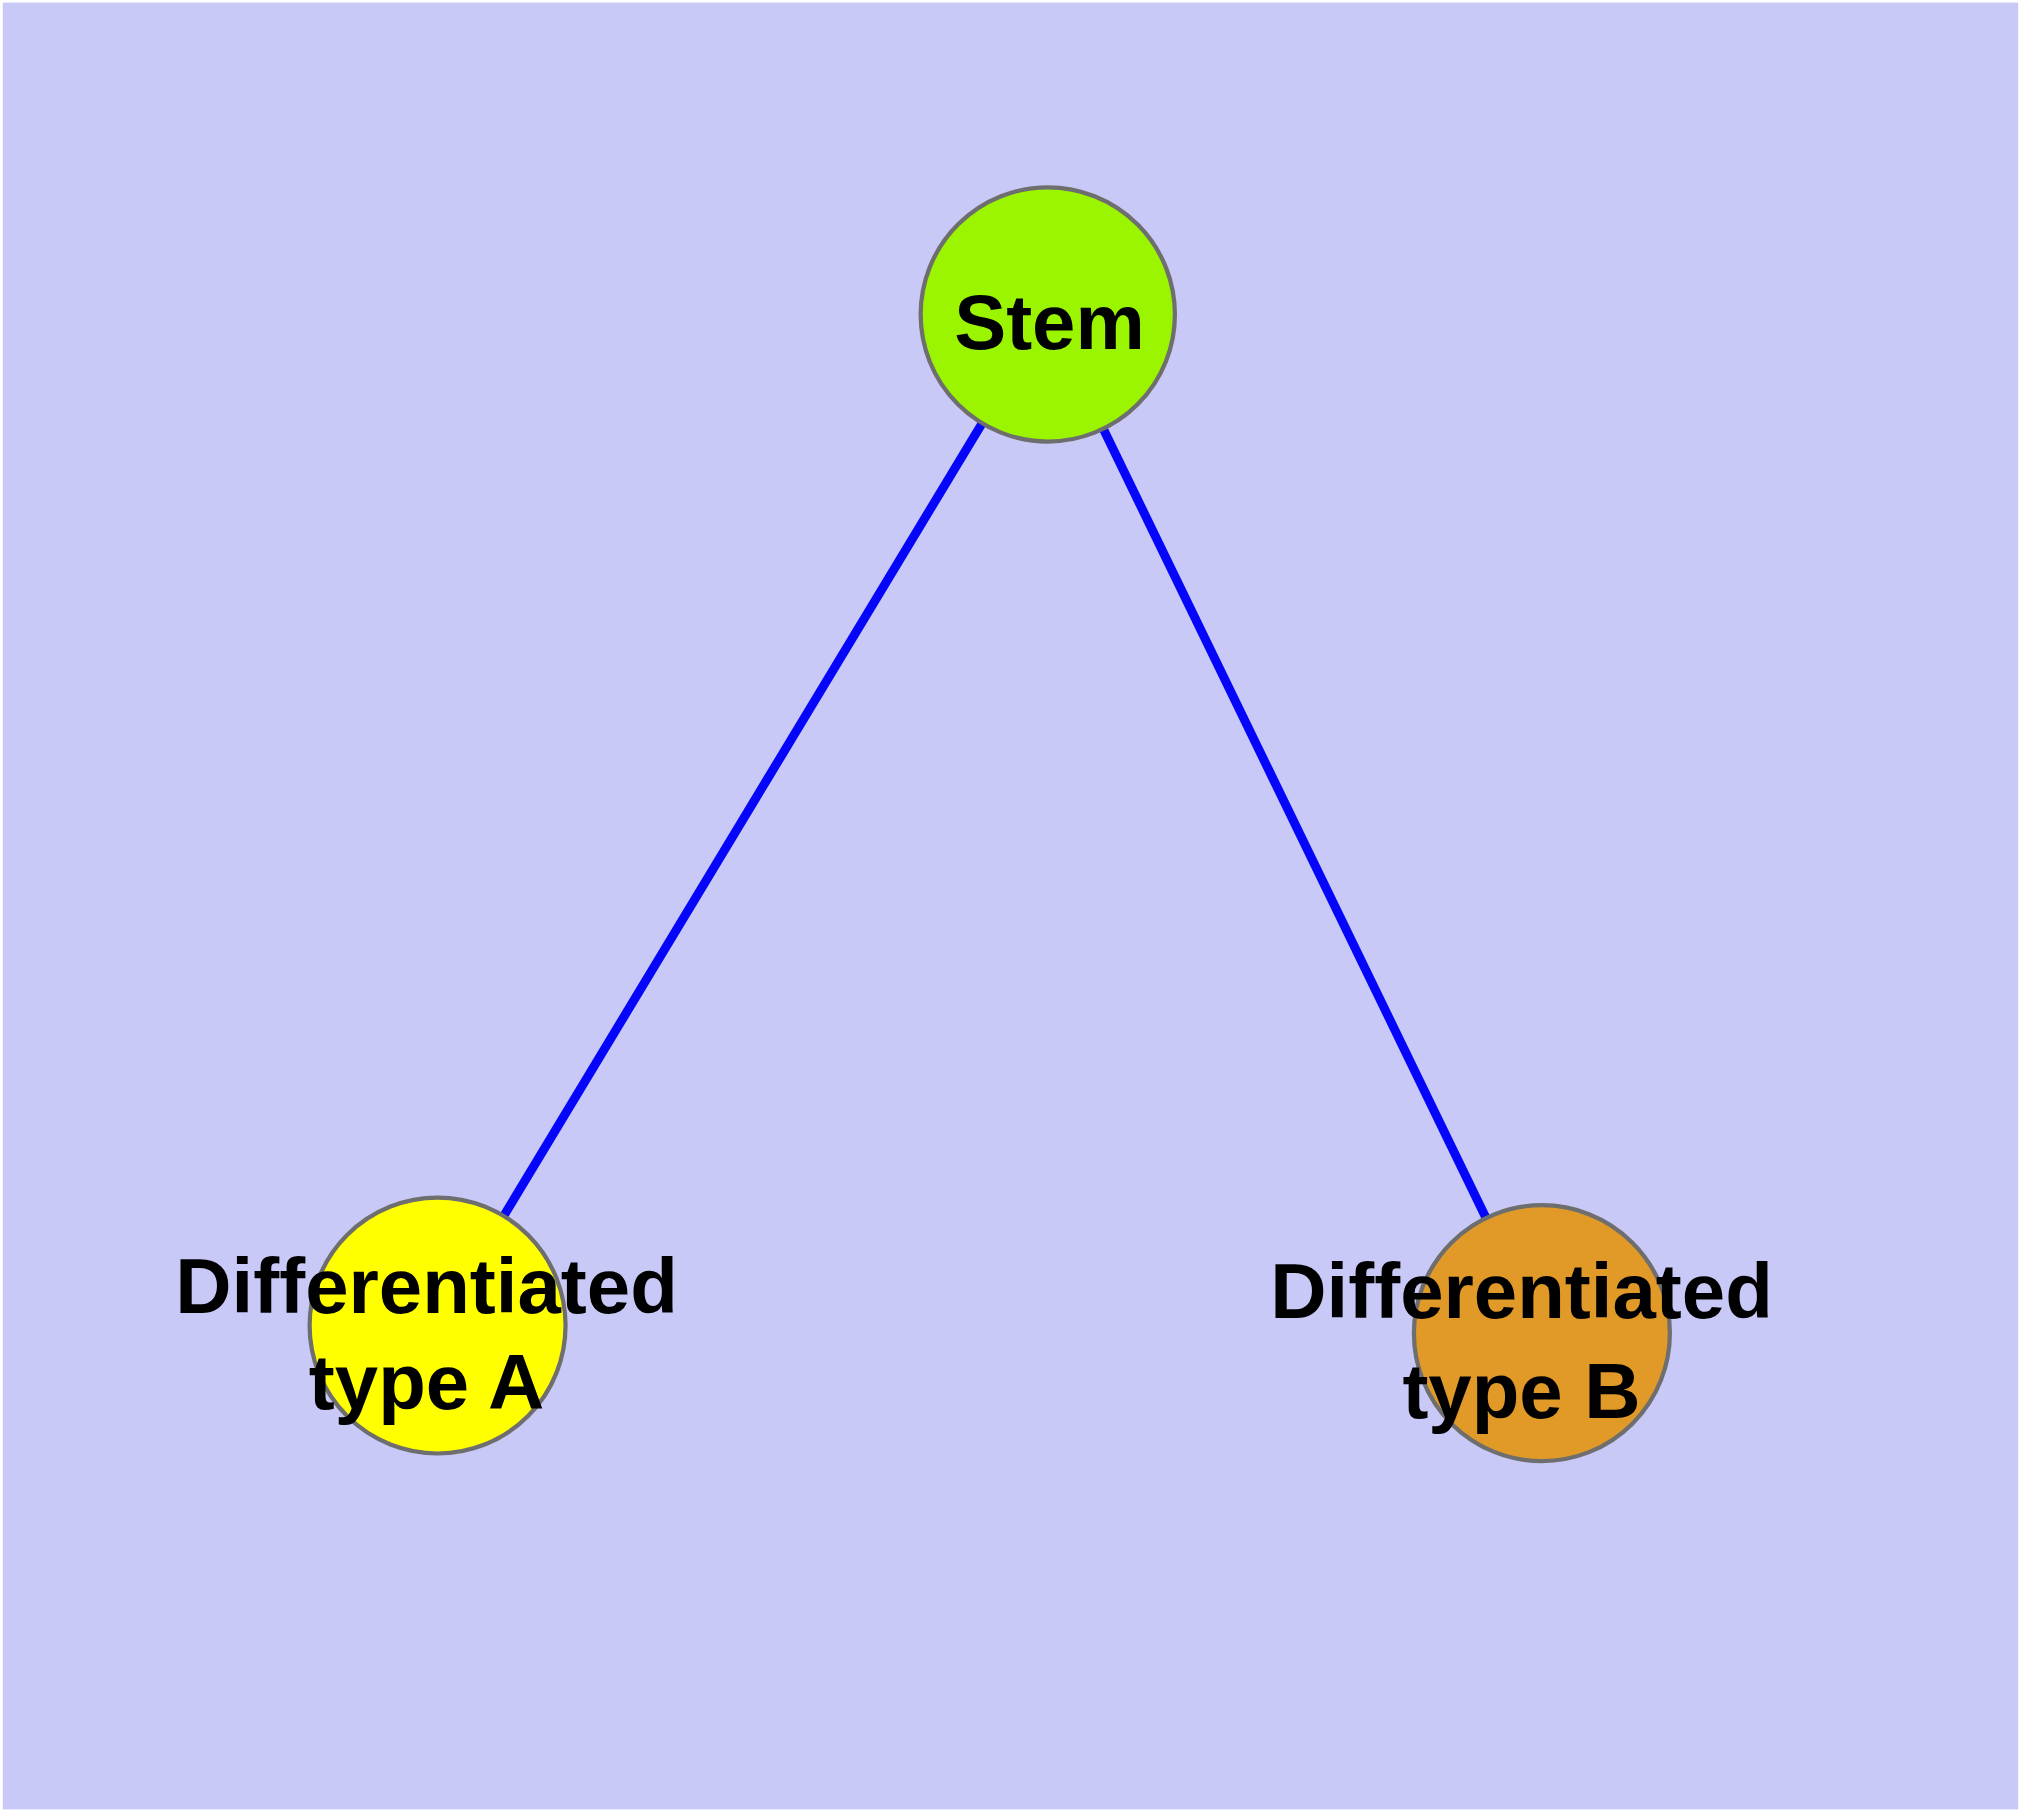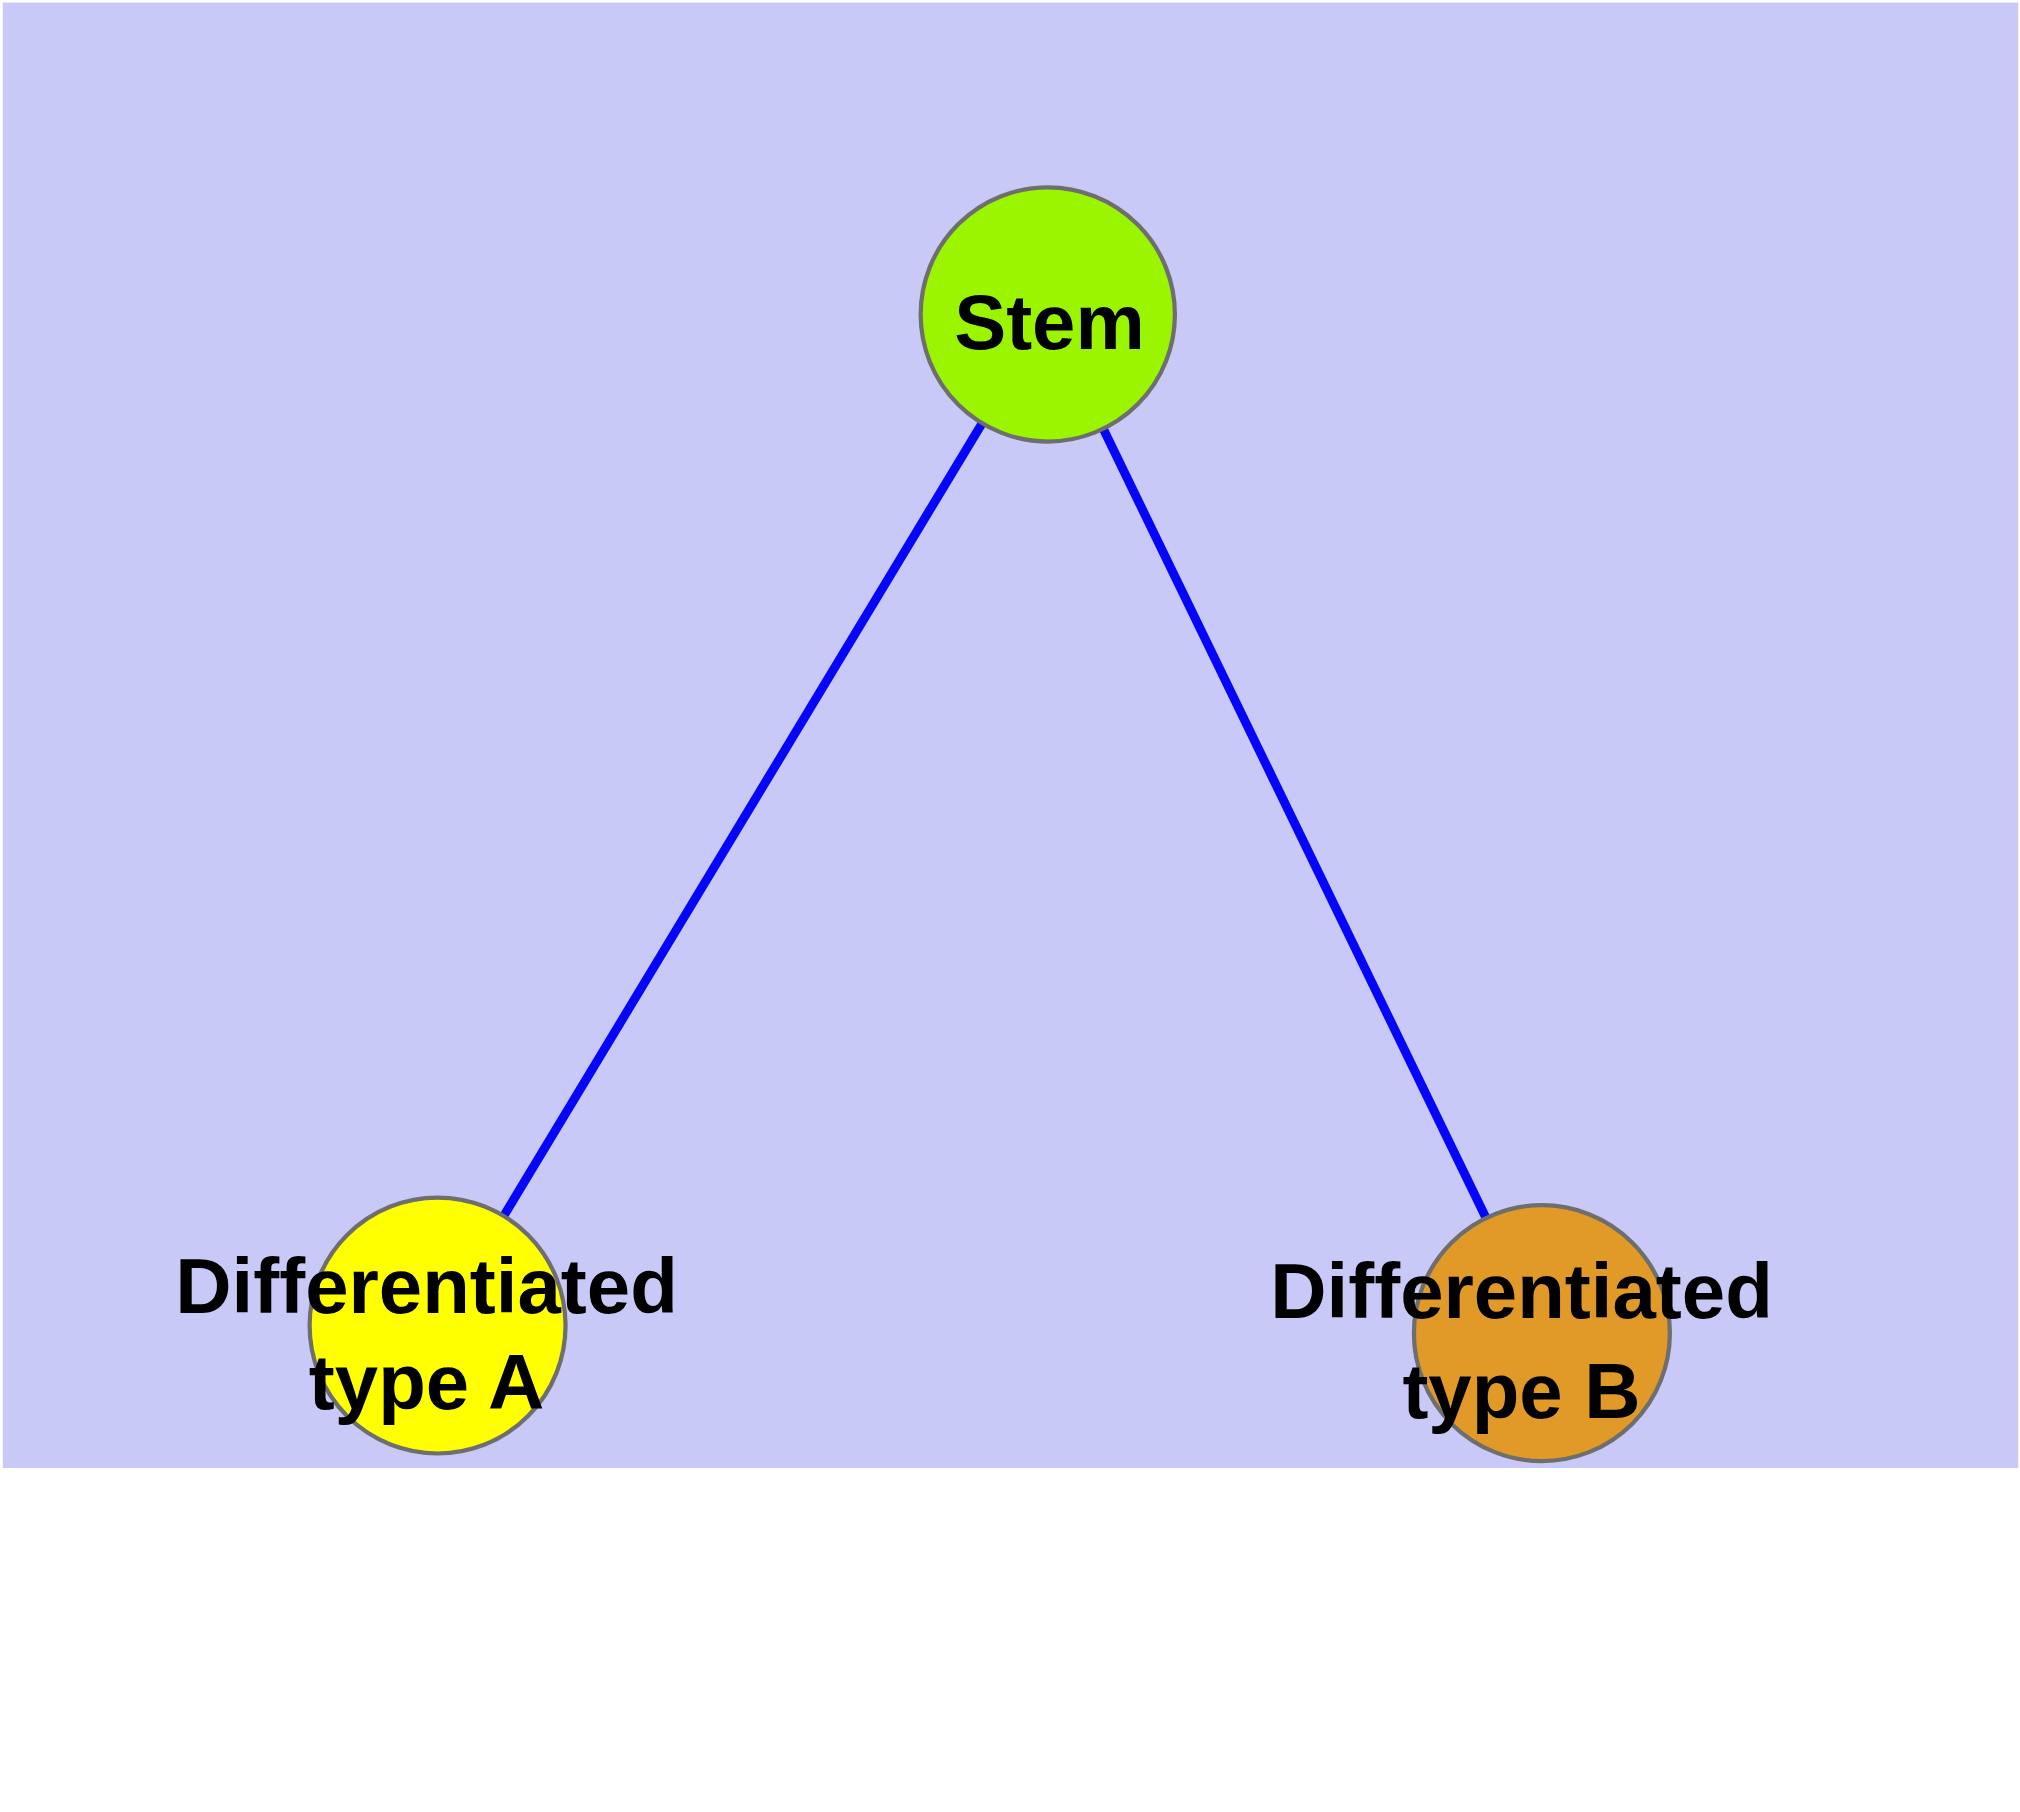--- a/index.html
+++ b/index.html
@@ -2,21 +2,21 @@
 <html style="font-size:13.6px"><head>
 <meta charset="utf-8">
 <style>
   html, body {
     margin: 0;
     padding: 0;
     background: #ffffff;
   }
   .canvas-wrap {
     width: 2021px;
-    height: 1468px;
+    height: 1812px;
     position: relative;
   }
   svg {
     display: block;
     width: 2021px;
     height: 1812px;
   }
   .node-label {
     font-family: "Liberation Sans", "DejaVu Sans", sans-serif;
     font-weight: bold;

